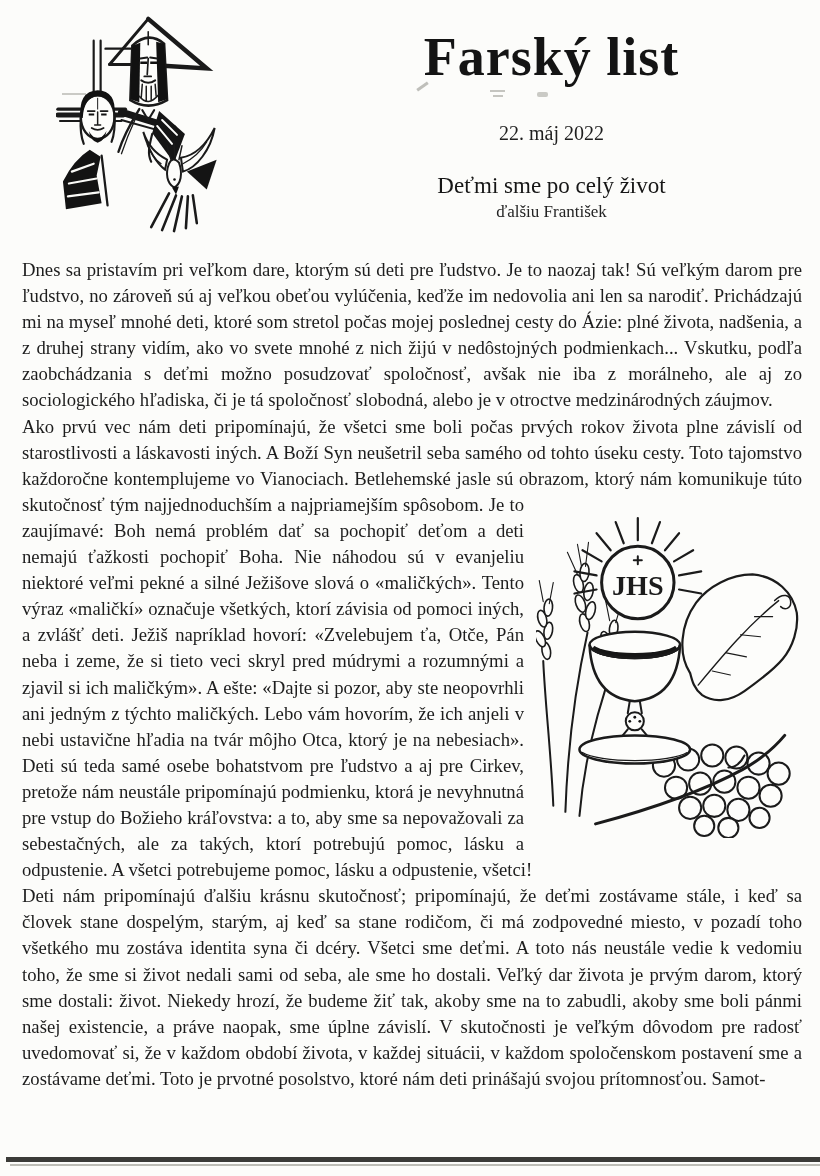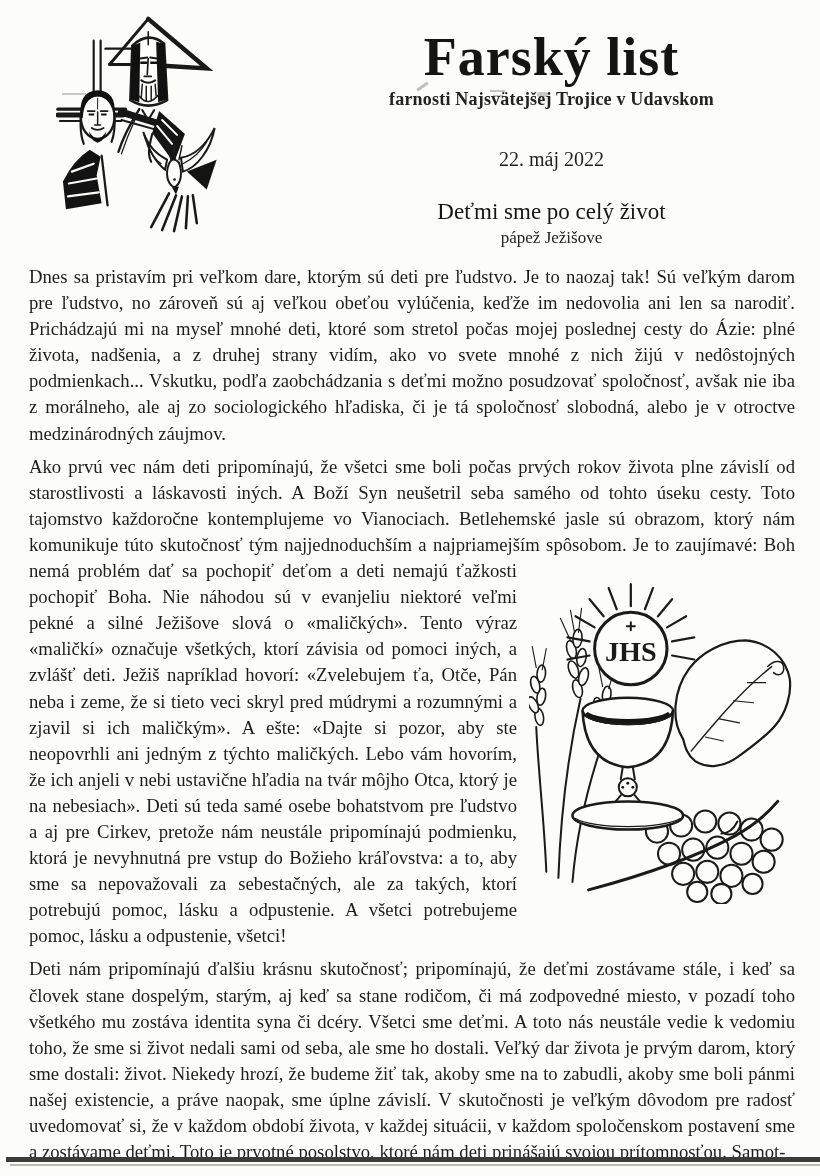--- a/index.html
+++ b/index.html
@@ -21,21 +21,21 @@
   .subtitle{font-size:18px;font-weight:bold;letter-spacing:.2px;margin-top:5px;color:#222;}
   .issue-date{font-size:20px;margin-top:38px;color:#1f1f1f;}
   .article-title{font-size:23px;font-weight:normal;margin-top:28px;color:#161616;}
   .article-author{font-size:17px;margin-top:3px;color:#232323;}
   
   .article{
     position:absolute;left:22px;right:18px;top:257px;
     font-size:18.7px;line-height:26.1px;
     text-align:justify;
   }
-  .article p{margin:7px;}
+  .article p{margin:0;}
   .eucharist-fig{
     float:right;
     width:266px;height:334px;
     margin:12px 0 2px 12px;
   }
   
   .bottom-rule{position:absolute;left:6px;right:0;top:1157px;height:5px;background:#3b3b38;}
   .bottom-rule-shadow{position:absolute;left:10px;right:0;top:1164px;height:2px;background:#bdbdb6;}
   .speck{position:absolute;background:#8d8d85;}
   .speck.s1{left:62px;top:93px;width:24px;height:2px;opacity:.45;}
@@ -127,24 +127,23 @@
 
           <g>
             <path d="M96,214 L114,180 M107,217 L121,182 M119,218 L127,183 M131,215 L133,183 M142,210 L138,182" stroke-width="2.6"></path>
           </g>
         </g>
       </svg>
     </div>
 
     <div class="mast-text">
       <h1 class="title">Farský list</h1>
-      <div class="subtitle">farnosti Najsvätejšej Trojice v Udavskom</div>
       <div class="issue-date">22. máj 2022</div>
       <div class="article-title">Deťmi sme po celý život</div>
-      <div class="article-author">pápež Ježišove</div>
+      <div class="article-author">ďalšiu František</div>
     </div>
   </div>
 
   <div class="article">
     <p>Dnes sa pristavím pri veľkom dare, ktorým sú deti pre ľudstvo. Je to naozaj tak! Sú veľkým darom pre ľudstvo, no zároveň sú aj veľkou obeťou vylúčenia, keďže im nedovolia ani len sa narodiť. Prichádzajú mi na myseľ mnohé deti, ktoré som stretol počas mojej poslednej cesty do Ázie: plné života, nadšenia, a z druhej strany vidím, ako vo svete mnohé z nich žijú v nedôstojných podmienkach... Vskutku, podľa zaobchádzania s deťmi možno posudzovať spoločnosť, avšak nie iba z morálneho, ale aj zo sociologického hľadiska, či je tá spoločnosť slobodná, alebo je v otroctve medzinárodných záujmov.</p>
     <p>
       <span>Ako prvú vec nám deti pripomínajú, že všetci sme boli počas prvých rokov života plne závislí od starostlivosti a láskavosti iných. A Boží Syn neušetril seba samého od tohto úseku cesty. Toto tajomstvo každoročne kontemplujeme vo Vianociach. Betlehemské jasle sú obrazom, ktorý nám komunikuje túto skutočnosť tým najjednoduchším a najpriamejším </span><span class="eucharist-fig">
         <svg width="266" height="334" viewBox="0 0 262 332">
           <g stroke="#1b1b1b" fill="none" stroke-linecap="round">
 

